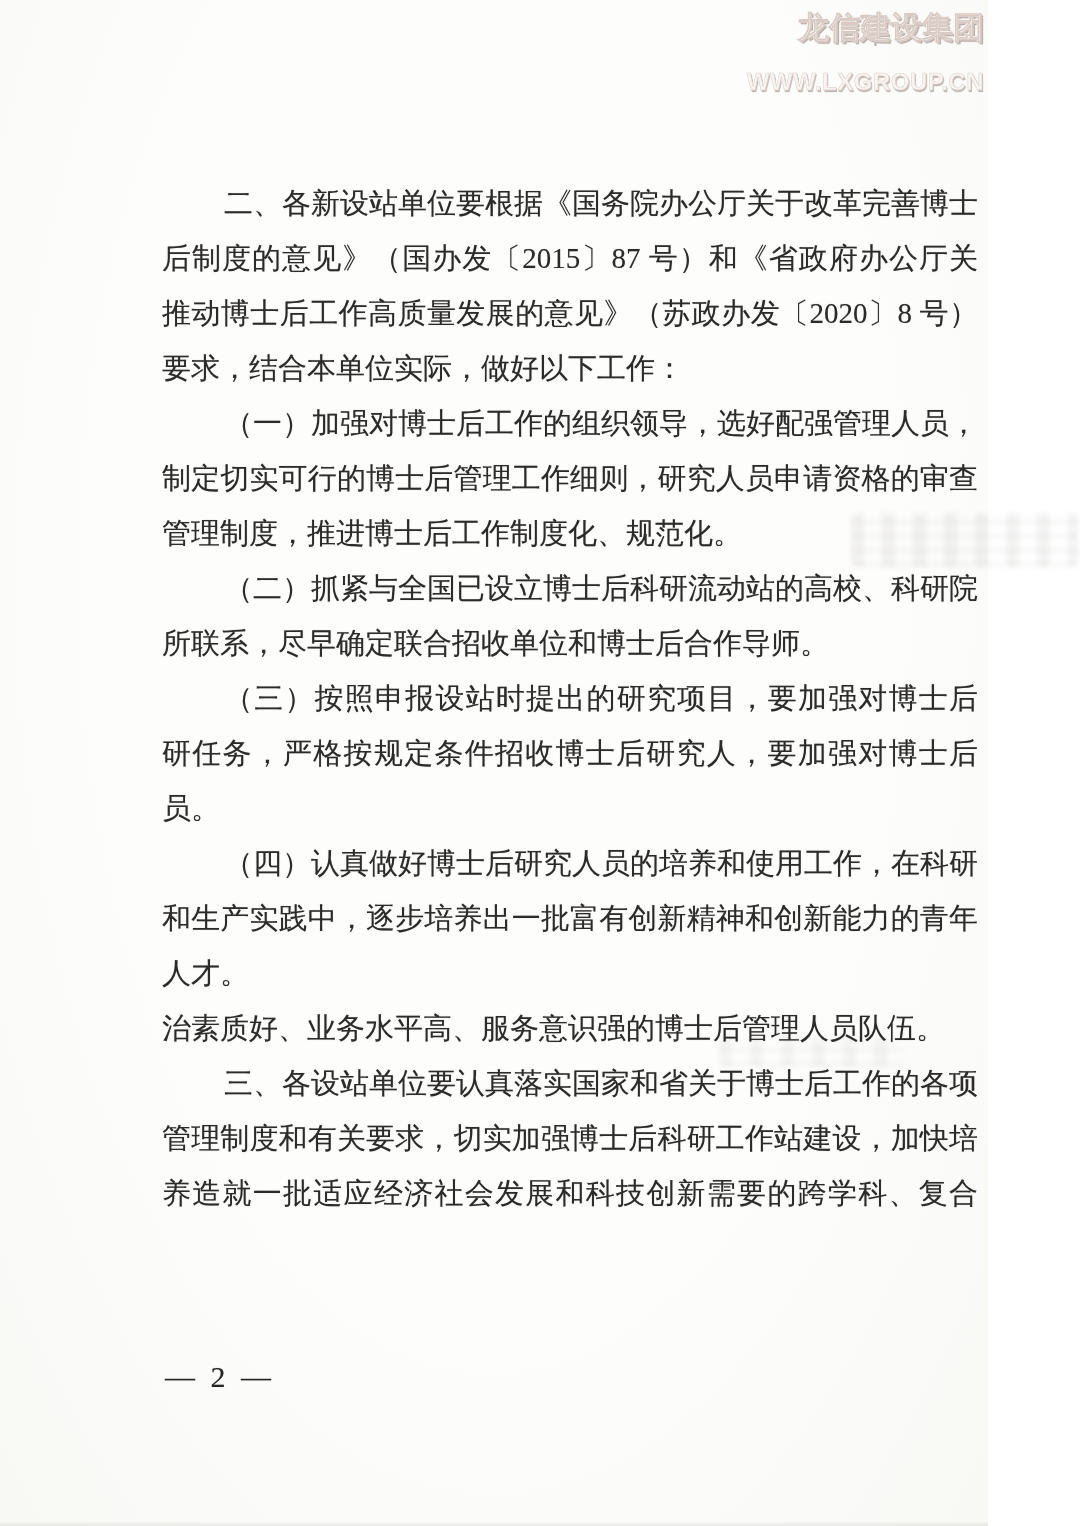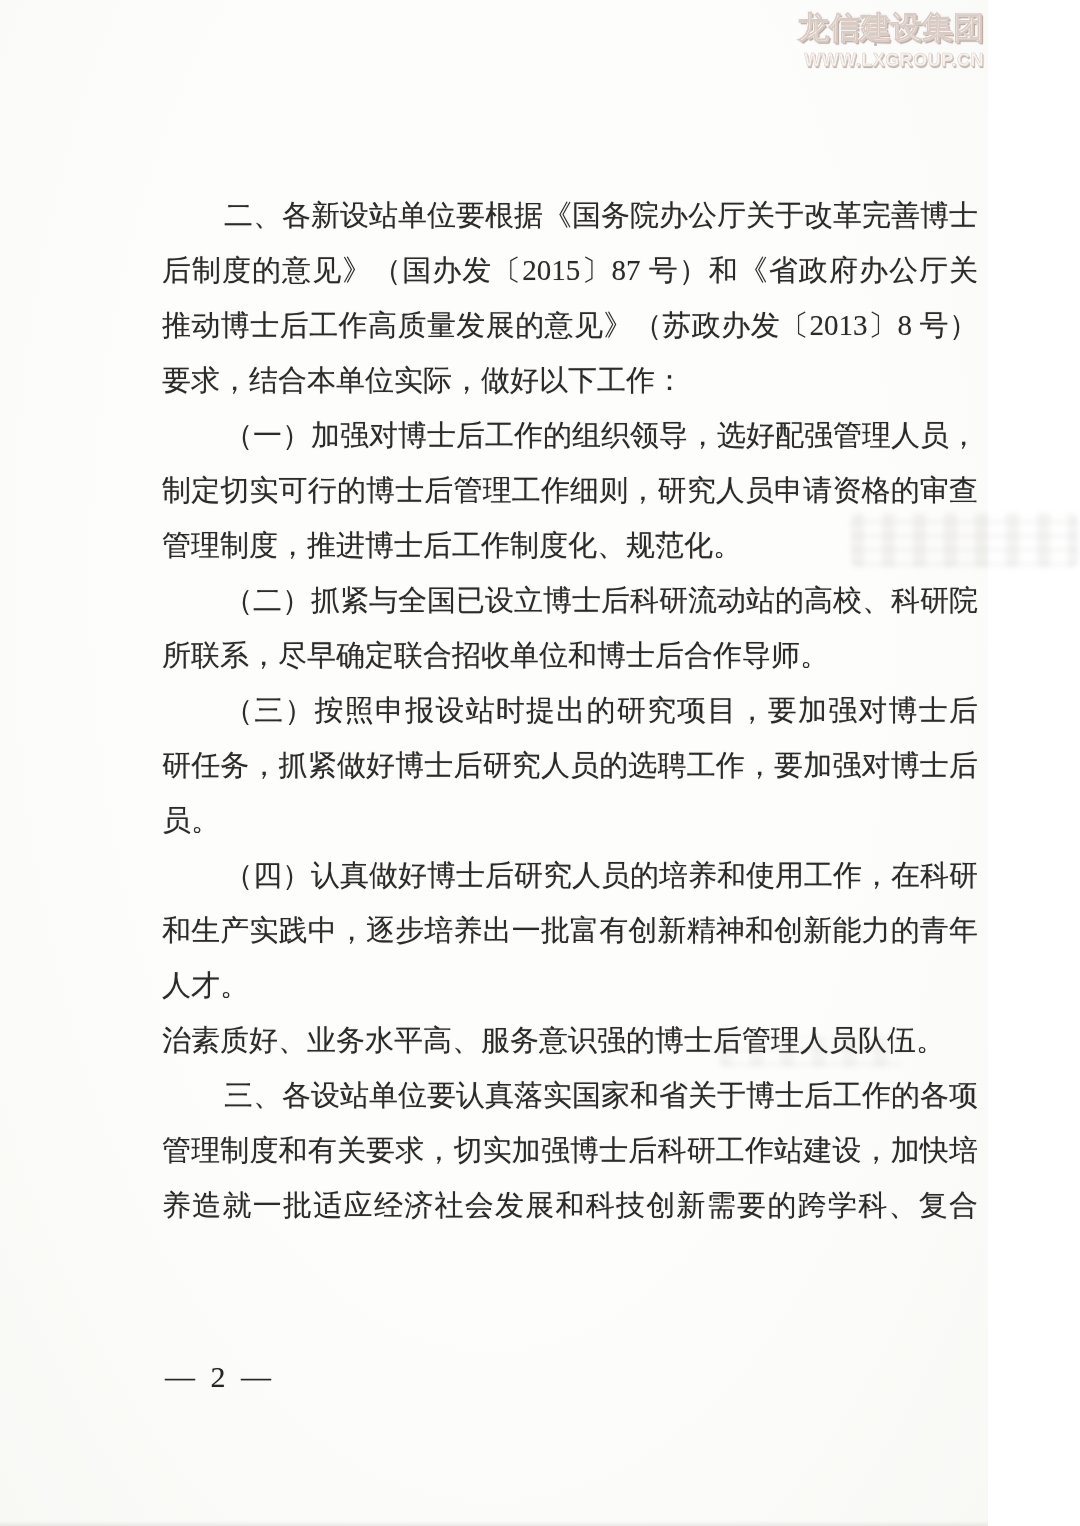--- a/index.html
+++ b/index.html
@@ -31,34 +31,34 @@
     letter-spacing:0px;
     color:#f8f5f2;
     text-shadow:
       -1px -1px 0 #ffffff,
        1px  1px 0 #cfc3bc,
        2px  2px 1px #b5a8a1,
        0 0 2px rgba(196,150,140,0.55);
     -webkit-text-stroke:0.6px #d9cbc4;
   }
   .wm-site{
-    margin-top:1px;
-    font-size:18px;
+    margin-top:19px;
+    font-size:24px;
     letter-spacing:0.5px;
     color:#f7f4f1;
     text-shadow:
       -1px -1px 0 #ffffff,
        1px  1px 0 #ccc0b9,
        1px  2px 1px #b8aba4;
     -webkit-text-stroke:0.5px #dccec7;
   }
   
   .doc-body{
     position:absolute;
-    left:162px; top:188px;
+    left:162px; top:176px;
     width:816px;
     font-size:29px;
     color:#2c2b2a;
     text-shadow:0 0 1px rgba(44,43,42,0.35);
   }
   .line{
     height:55px;
     line-height:55px;
     overflow:hidden;
     white-space:normal;
@@ -106,29 +106,29 @@
     <div class="wm-site">WWW.LXGROUP.CN</div>
   </div>
 
   <div class="speck"></div>
   <div class="smudge s1"></div>
   <div class="smudge s2"></div>
 
   <div class="doc-body">
       <div class="line j ind">二、各新设站单位要根据《国务院办公厅关于改革完善博士</div>
       <div class="line j">后制度的意见》（国办发〔2015〕87 号）和《省政府办公厅关于</div>
-      <div class="line j">推动博士后工作高质量发展的意见》（苏政办发〔2013〕8 号）</div>
+      <div class="line j">推动博士后工作高质量发展的意见》（苏政办发〔2020〕8 号）</div>
       <div class="line">要求，结合本单位实际，做好以下工作：</div>
       <div class="line j ind">（一）加强对博士后工作的组织领导，选好配强管理人员，</div>
       <div class="line j">制定切实可行的博士后管理工作细则，研究人员申请资格的审查</div>
       <div class="line">管理制度，推进博士后工作制度化、规范化。</div>
       <div class="line j ind">（二）抓紧与全国已设立博士后科研流动站的高校、科研院</div>
       <div class="line">所联系，尽早确定联合招收单位和博士后合作导师。</div>
       <div class="line j ind">（三）按照申报设站时提出的研究项目，要加强对博士后</div>
-      <div class="line j">研任务，抓紧做好博士后研究人员的选聘工作，要加强对博士后</div>
+      <div class="line j">研任务，严格按规定条件招收博士后研究人，要加强对博士后</div>
       <div class="line">员。</div>
       <div class="line j ind">（四）认真做好博士后研究人员的培养和使用工作，在科研</div>
       <div class="line j">和生产实践中，逐步培养出一批富有创新精神和创新能力的青年</div>
       <div class="line">人才。</div>
       <div class="line">治素质好、业务水平高、服务意识强的博士后管理人员队伍。</div>
       <div class="line j ind">三、各设站单位要认真落实国家和省关于博士后工作的各项</div>
       <div class="line j">管理制度和有关要求，切实加强博士后科研工作站建设，加快培</div>
       <div class="line j">养造就一批适应经济社会发展和科技创新需要的跨学科、复合</div>
     </div>
 

